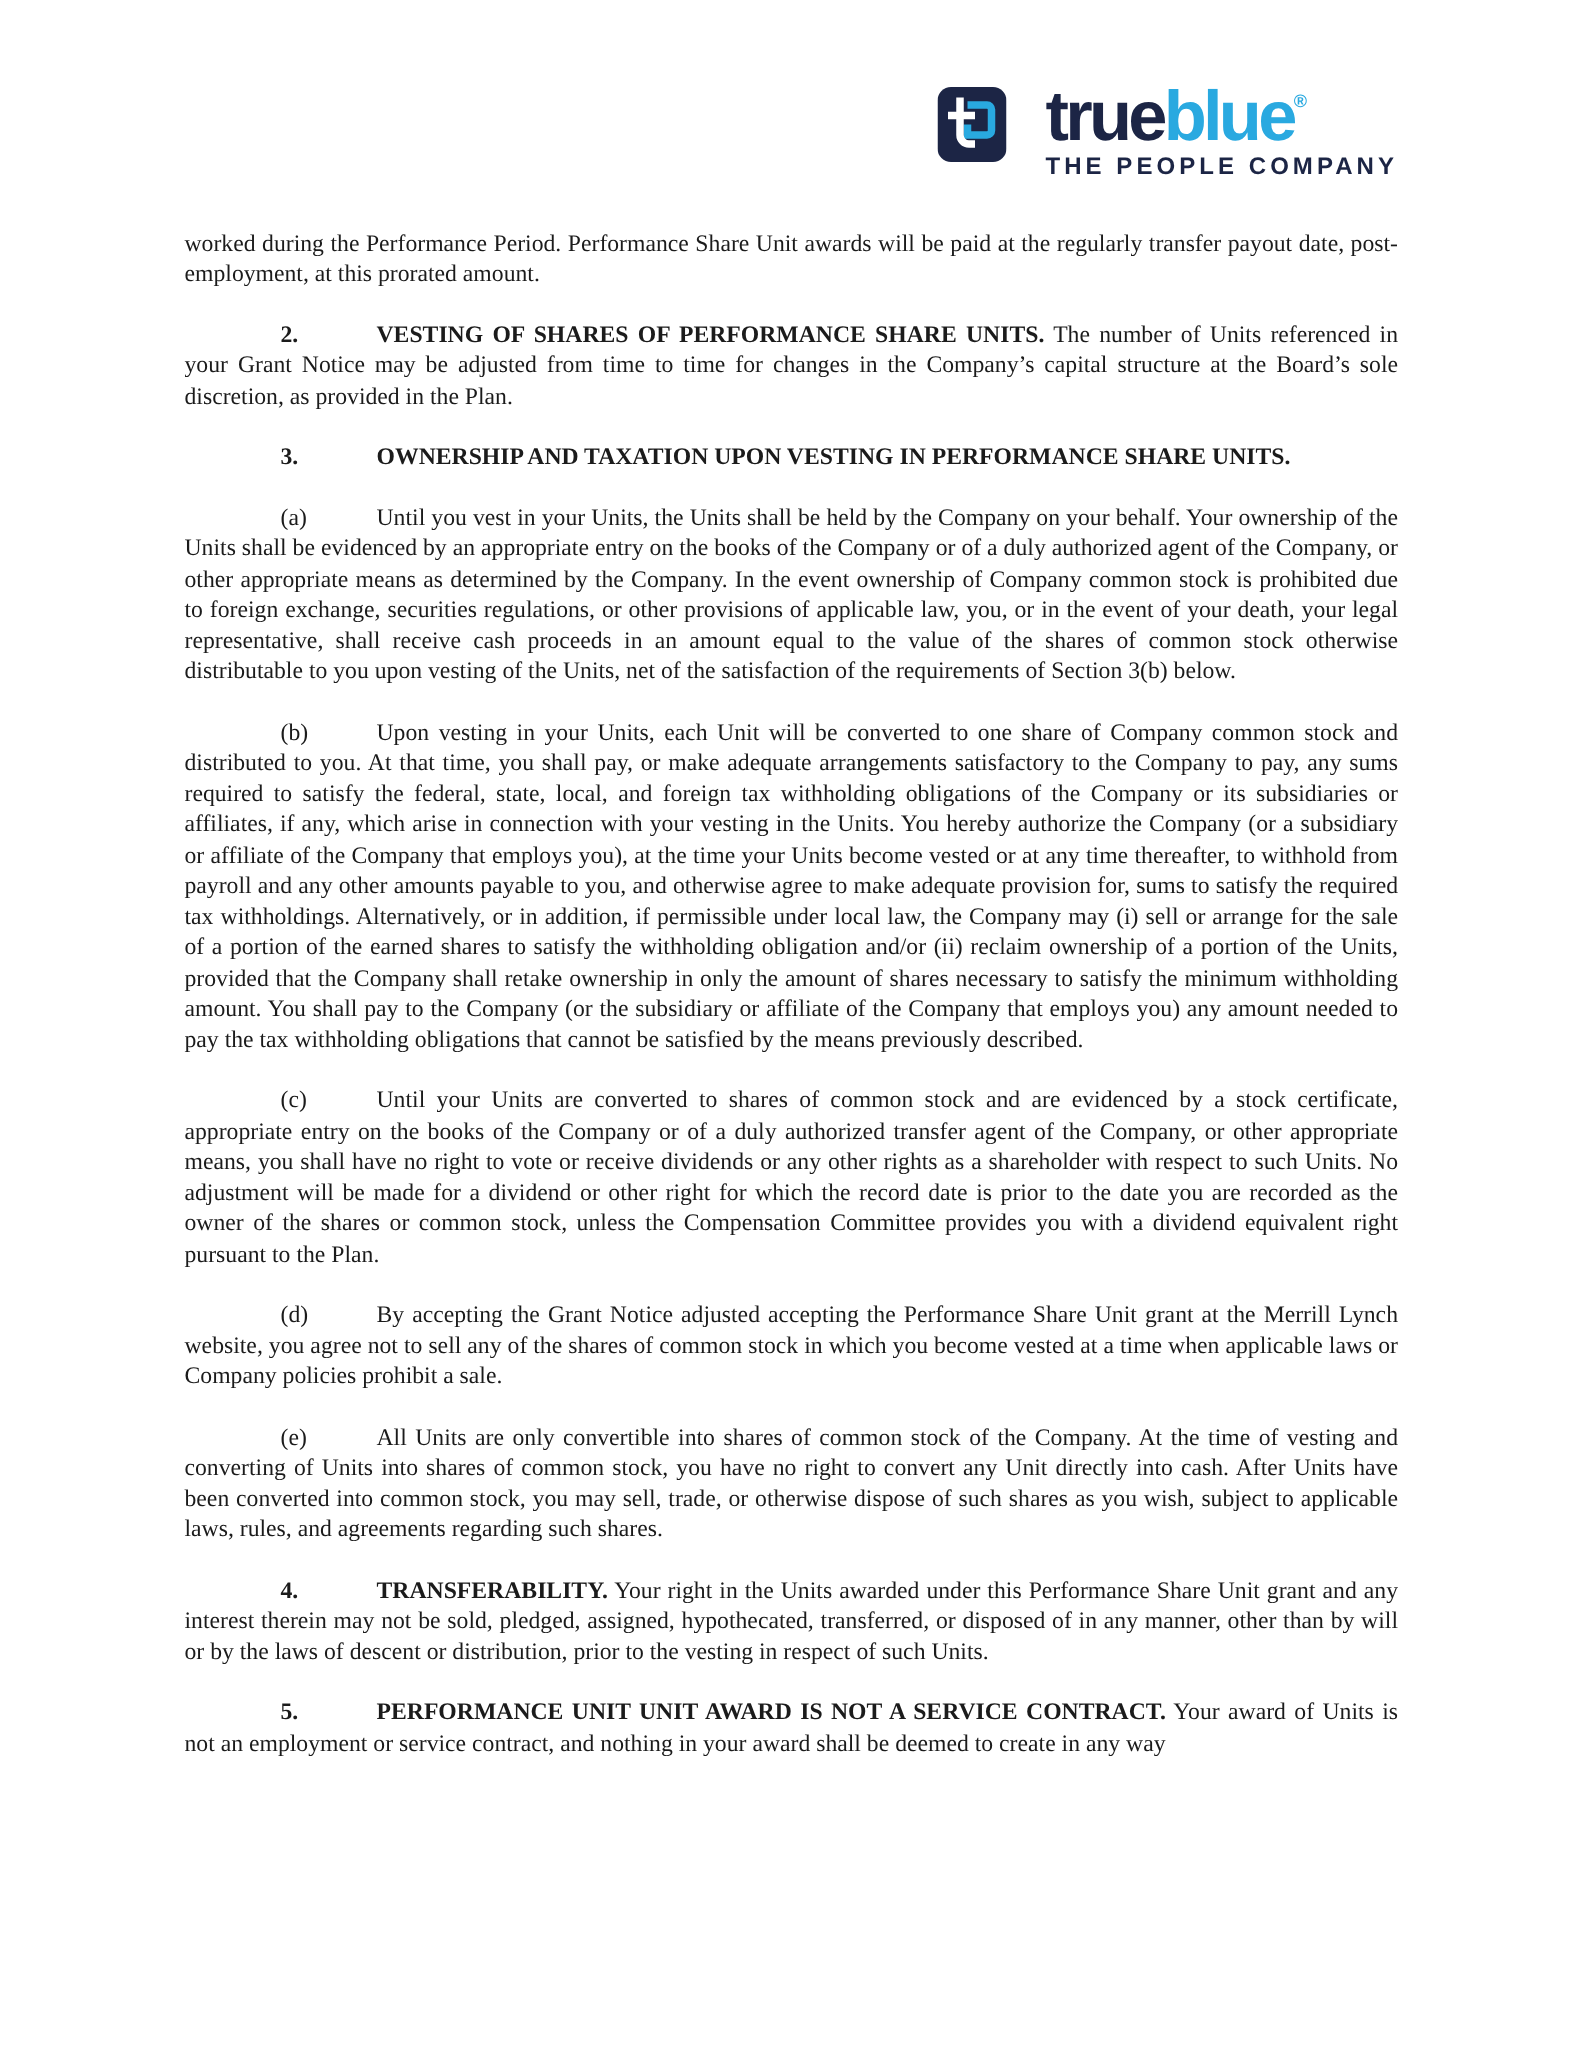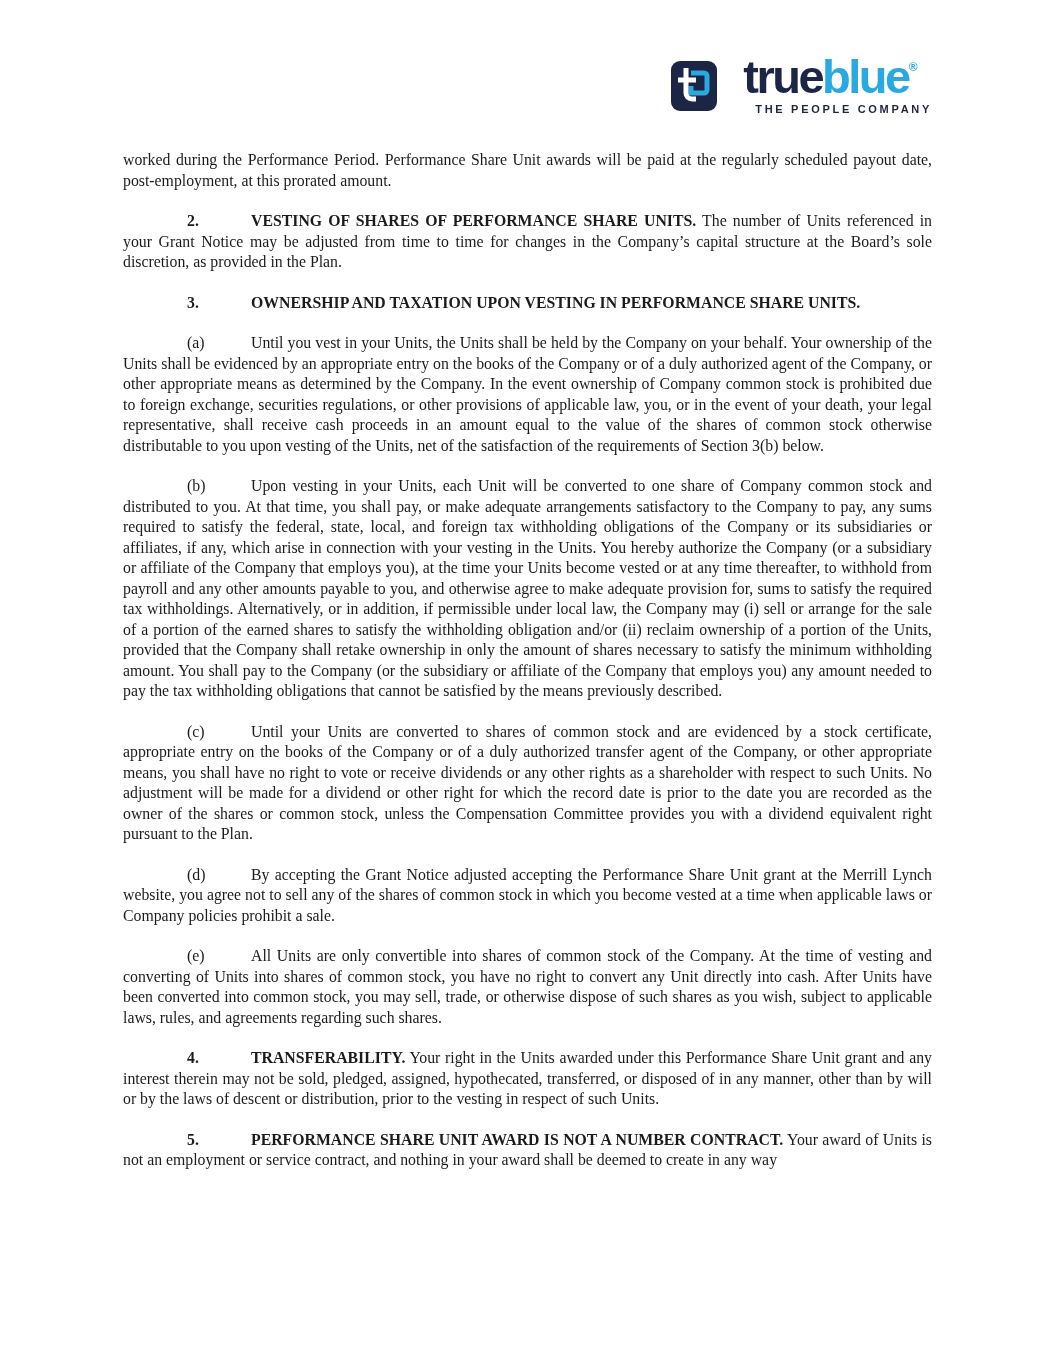--- a/index.html
+++ b/index.html
@@ -13,44 +13,43 @@
     color: #1b1b1b;
     overflow: hidden;
   }
   .header {
     display: flex;
     justify-content: flex-end;
     align-items: flex-start;
     margin-bottom: 32px;
     min-height: 60px;
   }
-  .logo { display: flex; align-items: center; gap: 26px; }
+  .logo { display: flex; align-items: flex-start; gap: 26px; }
   .logo-icon svg { display: block; }
   .wordmark-block { display: flex; flex-direction: column; }
   .wordmark {
     font-family: "Liberation Sans", sans-serif;
     font-weight: 700;
     font-size: 47px;
     line-height: 0.82;
     letter-spacing: -2.5px;
     white-space: nowrap;
   }
   .wordmark .reg {
     font-size: 12px;
     letter-spacing: 0;
     vertical-align: 22px;
   }
   .tagline {
     font-family: "Liberation Sans", sans-serif;
     font-weight: 700;
-    font-size: 11px;
+    font-size: 16px;
     letter-spacing: 2.7px;
     text-align: right;
     margin-top: 6px;
-    margin-left: 12px;
   }
   .doc p.para {
     margin: 0 0 20px 0;
     font-size: 15.8px;
     line-height: 20.5px;
     text-align: justify;
   }
   .lead {
     display: inline-block;
     margin-left: 64px;
@@ -75,37 +74,37 @@
       </span>
       <span class="wordmark-block">
         <span class="wordmark"><span style="color:#1c2545">true</span><span style="color:#29a9e0">blue</span><span class="reg" style="color:#29a9e0">®</span></span>
         <span class="tagline" style="color:#1c2545">THE PEOPLE COMPANY</span>
       </span>
     </div>
   </div>
 
   <div class="doc">
 
-    <p class="para"><span>worked during the Performance Period.  Performance Share Unit awards will be paid at the regularly scheduled payout date, post-employment, at this prorated amount.</span></p>
+    <p class="para"><span>worked during the Performance Period.  Performance Share Unit awards will be paid at the regularly transfer payout date, post-employment, at this prorated amount.</span></p>
 
     <p class="para"><span class="lead bold">2.</span><span class="bold">VESTING OF SHARES OF PERFORMANCE SHARE UNITS.</span>
       <span>The number of Units referenced in your Grant Notice may be adjusted from time to time for changes in the Company’s capital structure at the Board’s sole discretion, as provided in the Plan.</span></p>
 
     <p class="para"><span class="lead bold">3.</span><span class="bold">OWNERSHIP AND TAXATION UPON VESTING IN PERFORMANCE SHARE UNITS.</span></p>
 
     <p class="para"><span class="lead">(a)</span><span>Until you vest in your Units, the Units shall be held by the Company on your behalf.  Your ownership of the Units shall be evidenced by an appropriate entry on the books of the Company or of a duly authorized agent of the Company, or other appropriate means as determined by the Company.  In the event ownership of Company common stock is prohibited due to foreign exchange, securities regulations, or other provisions of applicable law, you, or in the event of your death, your legal representative, shall receive cash proceeds in an amount equal to the value of the shares of common stock otherwise distributable to you upon vesting of the Units, net of the satisfaction of the requirements of Section 3(b) below.</span></p>
 
     <p class="para"><span class="lead">(b)</span><span>Upon vesting in your Units, each Unit will be converted to one share of Company common stock and distributed to you.  At that time, you shall pay, or make adequate arrangements satisfactory to the Company  to pay, any sums required to satisfy the federal, state, local, and foreign tax withholding obligations of the Company or its subsidiaries or affiliates, if any, which arise in connection with your vesting in the Units.  You hereby authorize the Company (or a subsidiary or affiliate of the Company that employs you), at the time your Units become vested or at any time thereafter, to withhold from payroll and any other amounts payable to you, and otherwise agree to make adequate provision for, sums to satisfy the required tax withholdings.  Alternatively, or in addition, if permissible under local law, the Company may (i) sell or arrange for the sale of a portion of the earned shares to satisfy the withholding obligation and/or (ii) reclaim ownership of a portion of the Units, provided that the Company shall retake ownership in only the amount of shares necessary to satisfy the minimum withholding amount.  You shall pay to the Company (or the subsidiary or affiliate of the Company that employs you) any amount needed to pay the tax withholding obligations that cannot be satisfied by the means previously described.</span></p>
 
     <p class="para"><span class="lead">(c)</span><span>Until your Units are converted to shares of common stock and are evidenced by a stock certificate, appropriate entry on the books of the Company or of a duly authorized transfer agent of the Company, or other appropriate means, you shall have no right to vote or receive dividends or any other rights as a shareholder with respect to such Units.  No adjustment will be made for a dividend or other right for which the record date is prior to the date you are recorded as the owner of the shares or common stock, unless the Compensation Committee provides you with a dividend equivalent right pursuant to the Plan.</span></p>
 
     <p class="para"><span class="lead">(d)</span><span>By accepting the Grant Notice adjusted accepting the Performance Share Unit grant at the Merrill Lynch website, you agree not to sell any of the shares of common stock in which you become vested at a time when applicable laws or Company policies prohibit a sale.</span></p>
 
     <p class="para"><span class="lead">(e)</span><span>All Units are only convertible into shares of common stock of the Company.  At the time of vesting and converting of Units into shares of common stock, you have no right to convert any Unit directly into cash.  After Units have been converted into common stock, you may sell, trade, or otherwise dispose of such shares as you wish, subject to applicable laws, rules, and agreements regarding such shares.</span></p>
 
     <p class="para"><span class="lead bold">4.</span><span class="bold">TRANSFERABILITY.</span>
       <span>Your right in the Units awarded under this Performance Share Unit grant and any interest therein may not be sold, pledged, assigned, hypothecated, transferred, or disposed of in any manner, other than by will or by the laws of descent or distribution, prior to the vesting in respect of such Units.</span></p>
 
-    <p class="para"><span class="lead bold">5.</span><span class="bold">PERFORMANCE SHARE UNIT AWARD IS NOT A NUMBER CONTRACT.</span>
+    <p class="para"><span class="lead bold">5.</span><span class="bold">PERFORMANCE UNIT UNIT AWARD IS NOT A SERVICE CONTRACT.</span>
       <span>Your award of Units is not an employment or service contract, and nothing in your award shall be deemed to create in any way</span></p>
 
   </div>
 </div>
 
 </body></html>

